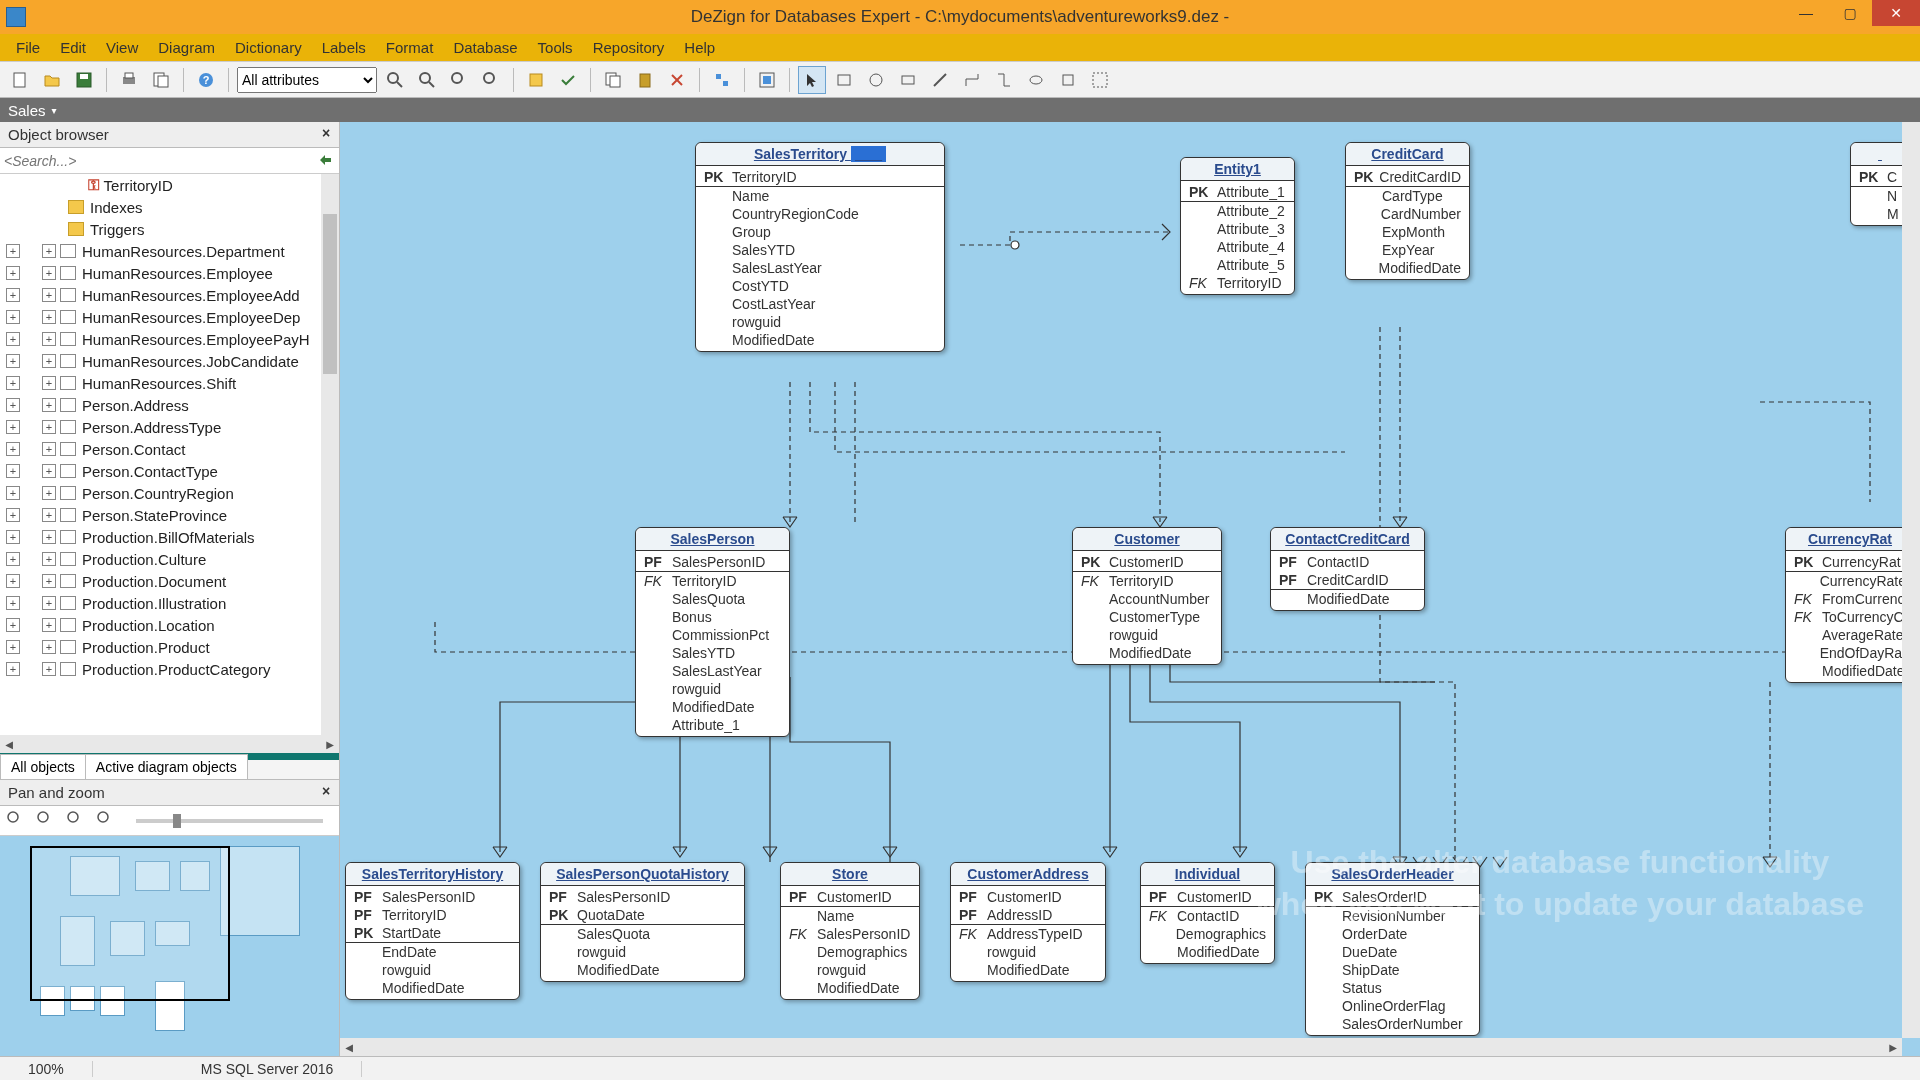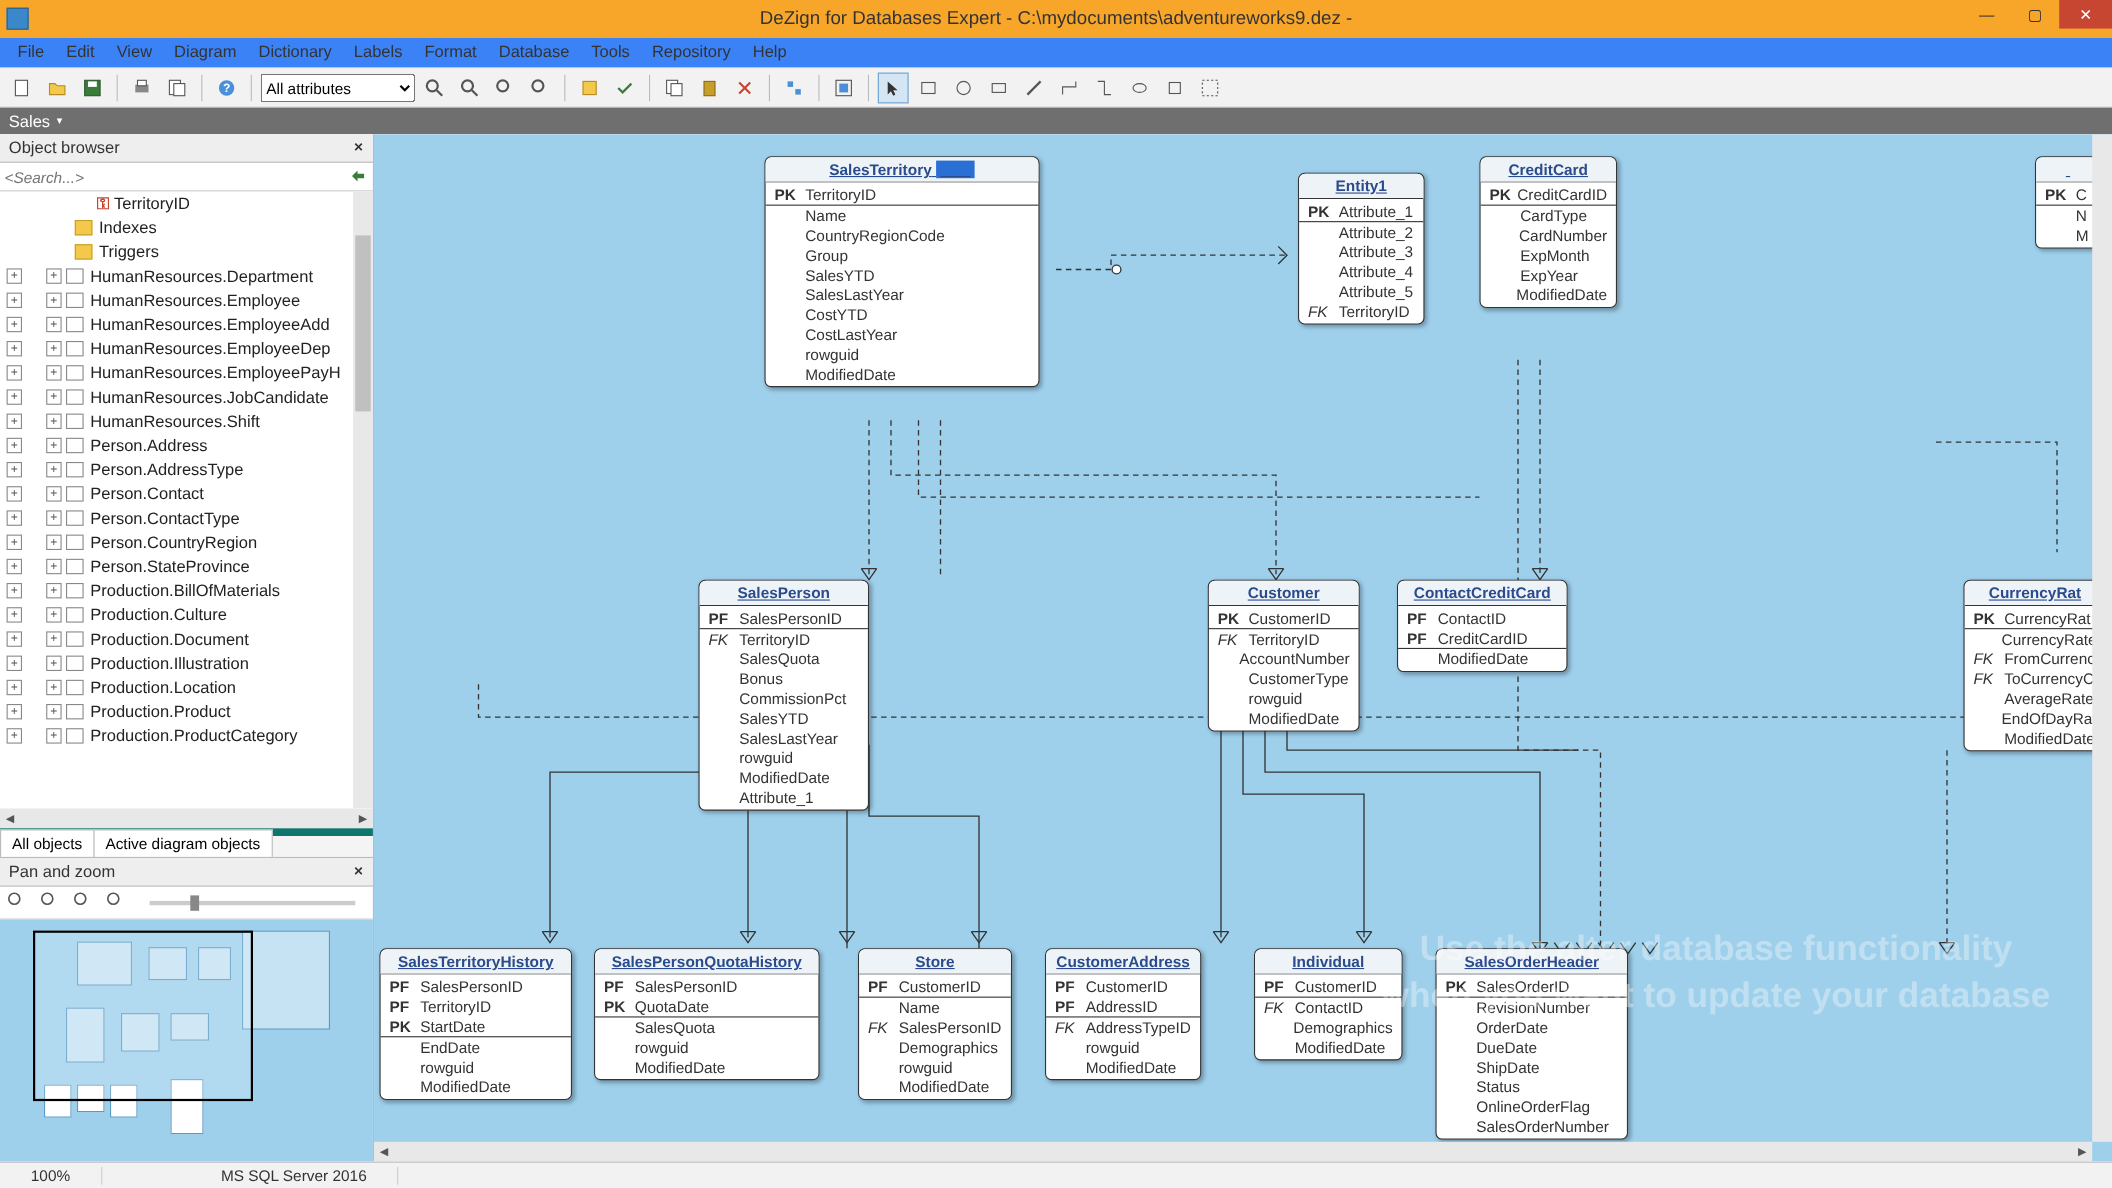--- a/index.html
+++ b/index.html
@@ -7,21 +7,21 @@
 
 
 .titlebar { height: 34px; background: #f7a62a; display: flex; align-items: center; position: relative; }
 .titlebar .app-icon { width: 20px; height: 20px; margin-left: 6px; background: #3a87c9; border: 1px solid #2a5f8f; }
 .titlebar .title { position: absolute; left: 50%; transform: translateX(-50%); font-size: 17px; color: #333; }
 .titlebar .win-btns { position: absolute; right: 0; top: 0; display: flex; }
 .titlebar .win-btn { width: 44px; height: 26px; display: flex; align-items: center; justify-content: center; font-size: 14px; color: #333; }
 .titlebar .win-btn.close { background: #c74632; color: #fff; width: 48px; }
 
 
-.menubar { height: 28px; background: #3b82f6; border-bottom: 1px solid #ccc; display: flex; align-items: center; padding: 0 6px; font-size: 15px; }
+.menubar { height: 28px; background: #eab308; border-bottom: 1px solid #ccc; display: flex; align-items: center; padding: 0 6px; font-size: 15px; }
 .menubar .menu-item { padding: 4px 10px; cursor: default; color: #333; }
 
 
 .toolbar { height: 36px; background: #f2f2f2; border-bottom: 1px solid #bbb; display: flex; align-items: center; padding: 0 6px; gap: 4px; }
 .toolbar .tbtn { width: 28px; height: 28px; display: flex; align-items: center; justify-content: center; border: 1px solid transparent; }
 .toolbar .sep { width: 1px; height: 24px; background: #bbb; margin: 0 4px; }
 .toolbar select { height: 26px; font-size: 14px; width: 140px; }
 
 
 .diagram-tabs { height: 24px; background: #6f6f6f; display: flex; align-items: center; padding: 0 8px; }
@@ -722,21 +722,21 @@
               <span class="k"></span>
               <span>ModifiedDate</span>
             </div>
             <div class="attr">
               <span class="k"></span>
               <span>Attribute_1</span>
             </div>
           </div>
       </div>
 
-      <div class="entity" style="left:758px;top:405px;width:138px">
+      <div class="entity" style="left:732px;top:405px;width:150px">
         <div class="ent-title">Customer</div>
         <div class="ent-body">
             <div class="attr">
               <span class="k">PK</span>
               <span>CustomerID</span>
             </div>
             <div class="hr"></div>
             <div class="attr">
               <span class="k fk">FK</span>
               <span>TerritoryID</span>
@@ -896,21 +896,21 @@
               <span class="k"></span>
               <span>rowguid</span>
             </div>
             <div class="attr">
               <span class="k"></span>
               <span>ModifiedDate</span>
             </div>
           </div>
       </div>
 
-      <div class="entity" style="left:610px;top:740px;width:142px">
+      <div class="entity" style="left:610px;top:740px;width:156px">
         <div class="ent-title">CustomerAddress</div>
         <div class="ent-body">
             <div class="attr">
               <span class="k">PF</span>
               <span>CustomerID</span>
             </div>
             <div class="attr">
               <span class="k">PF</span>
               <span>AddressID</span>
             </div>

